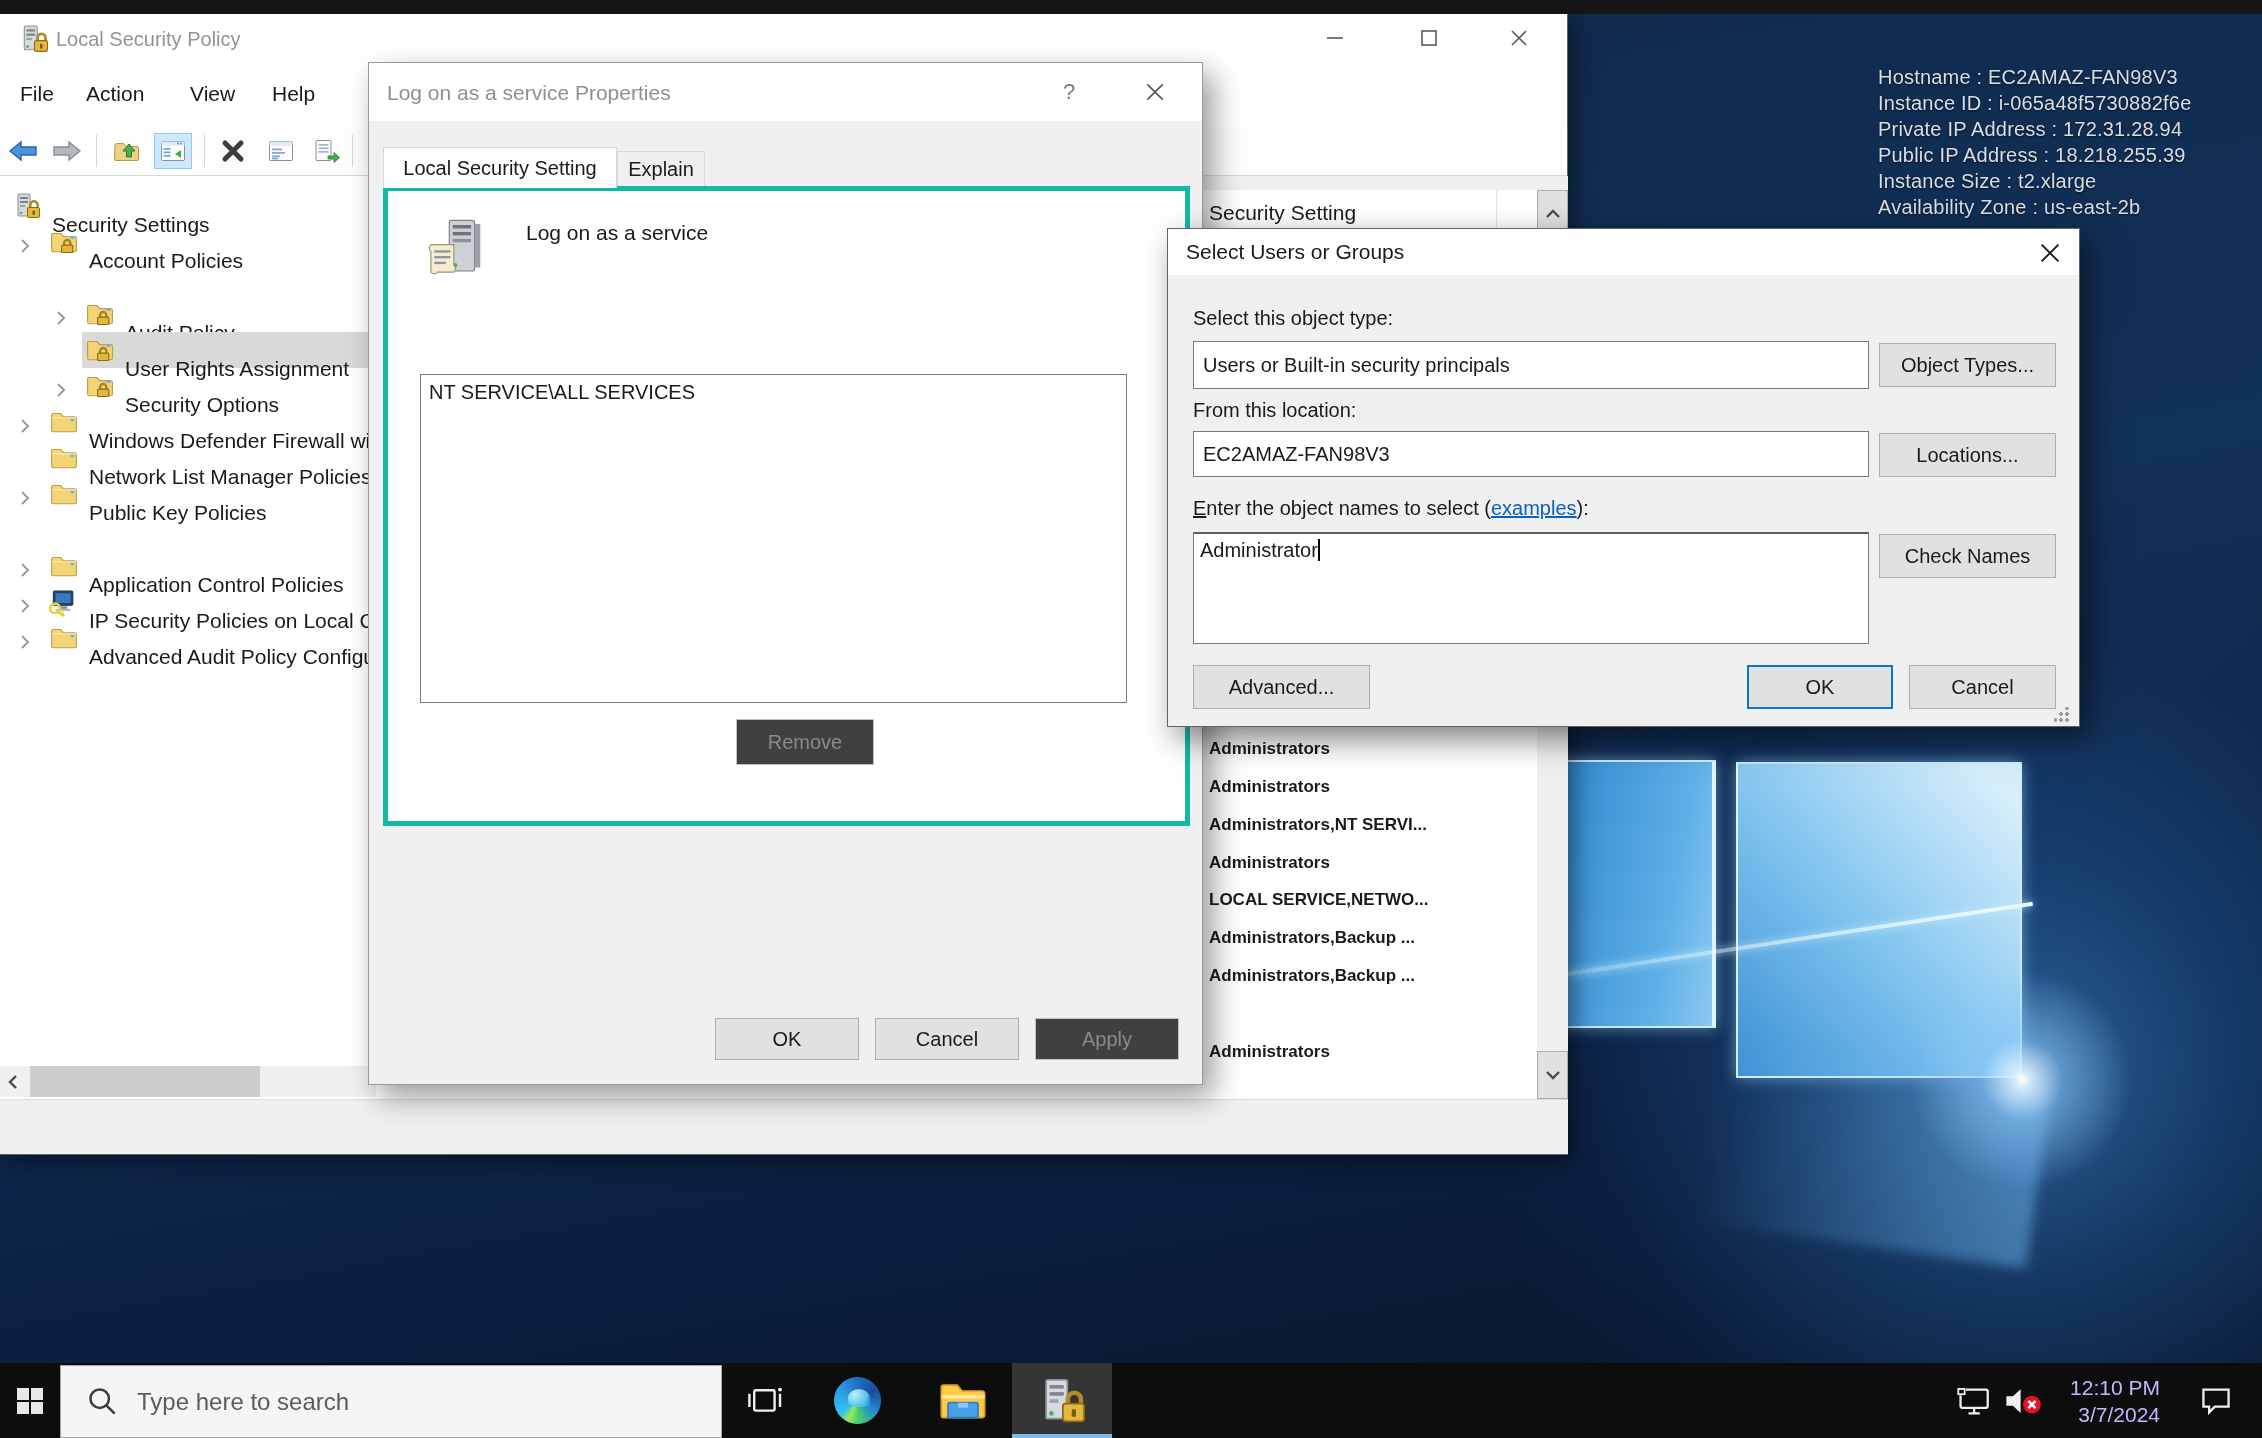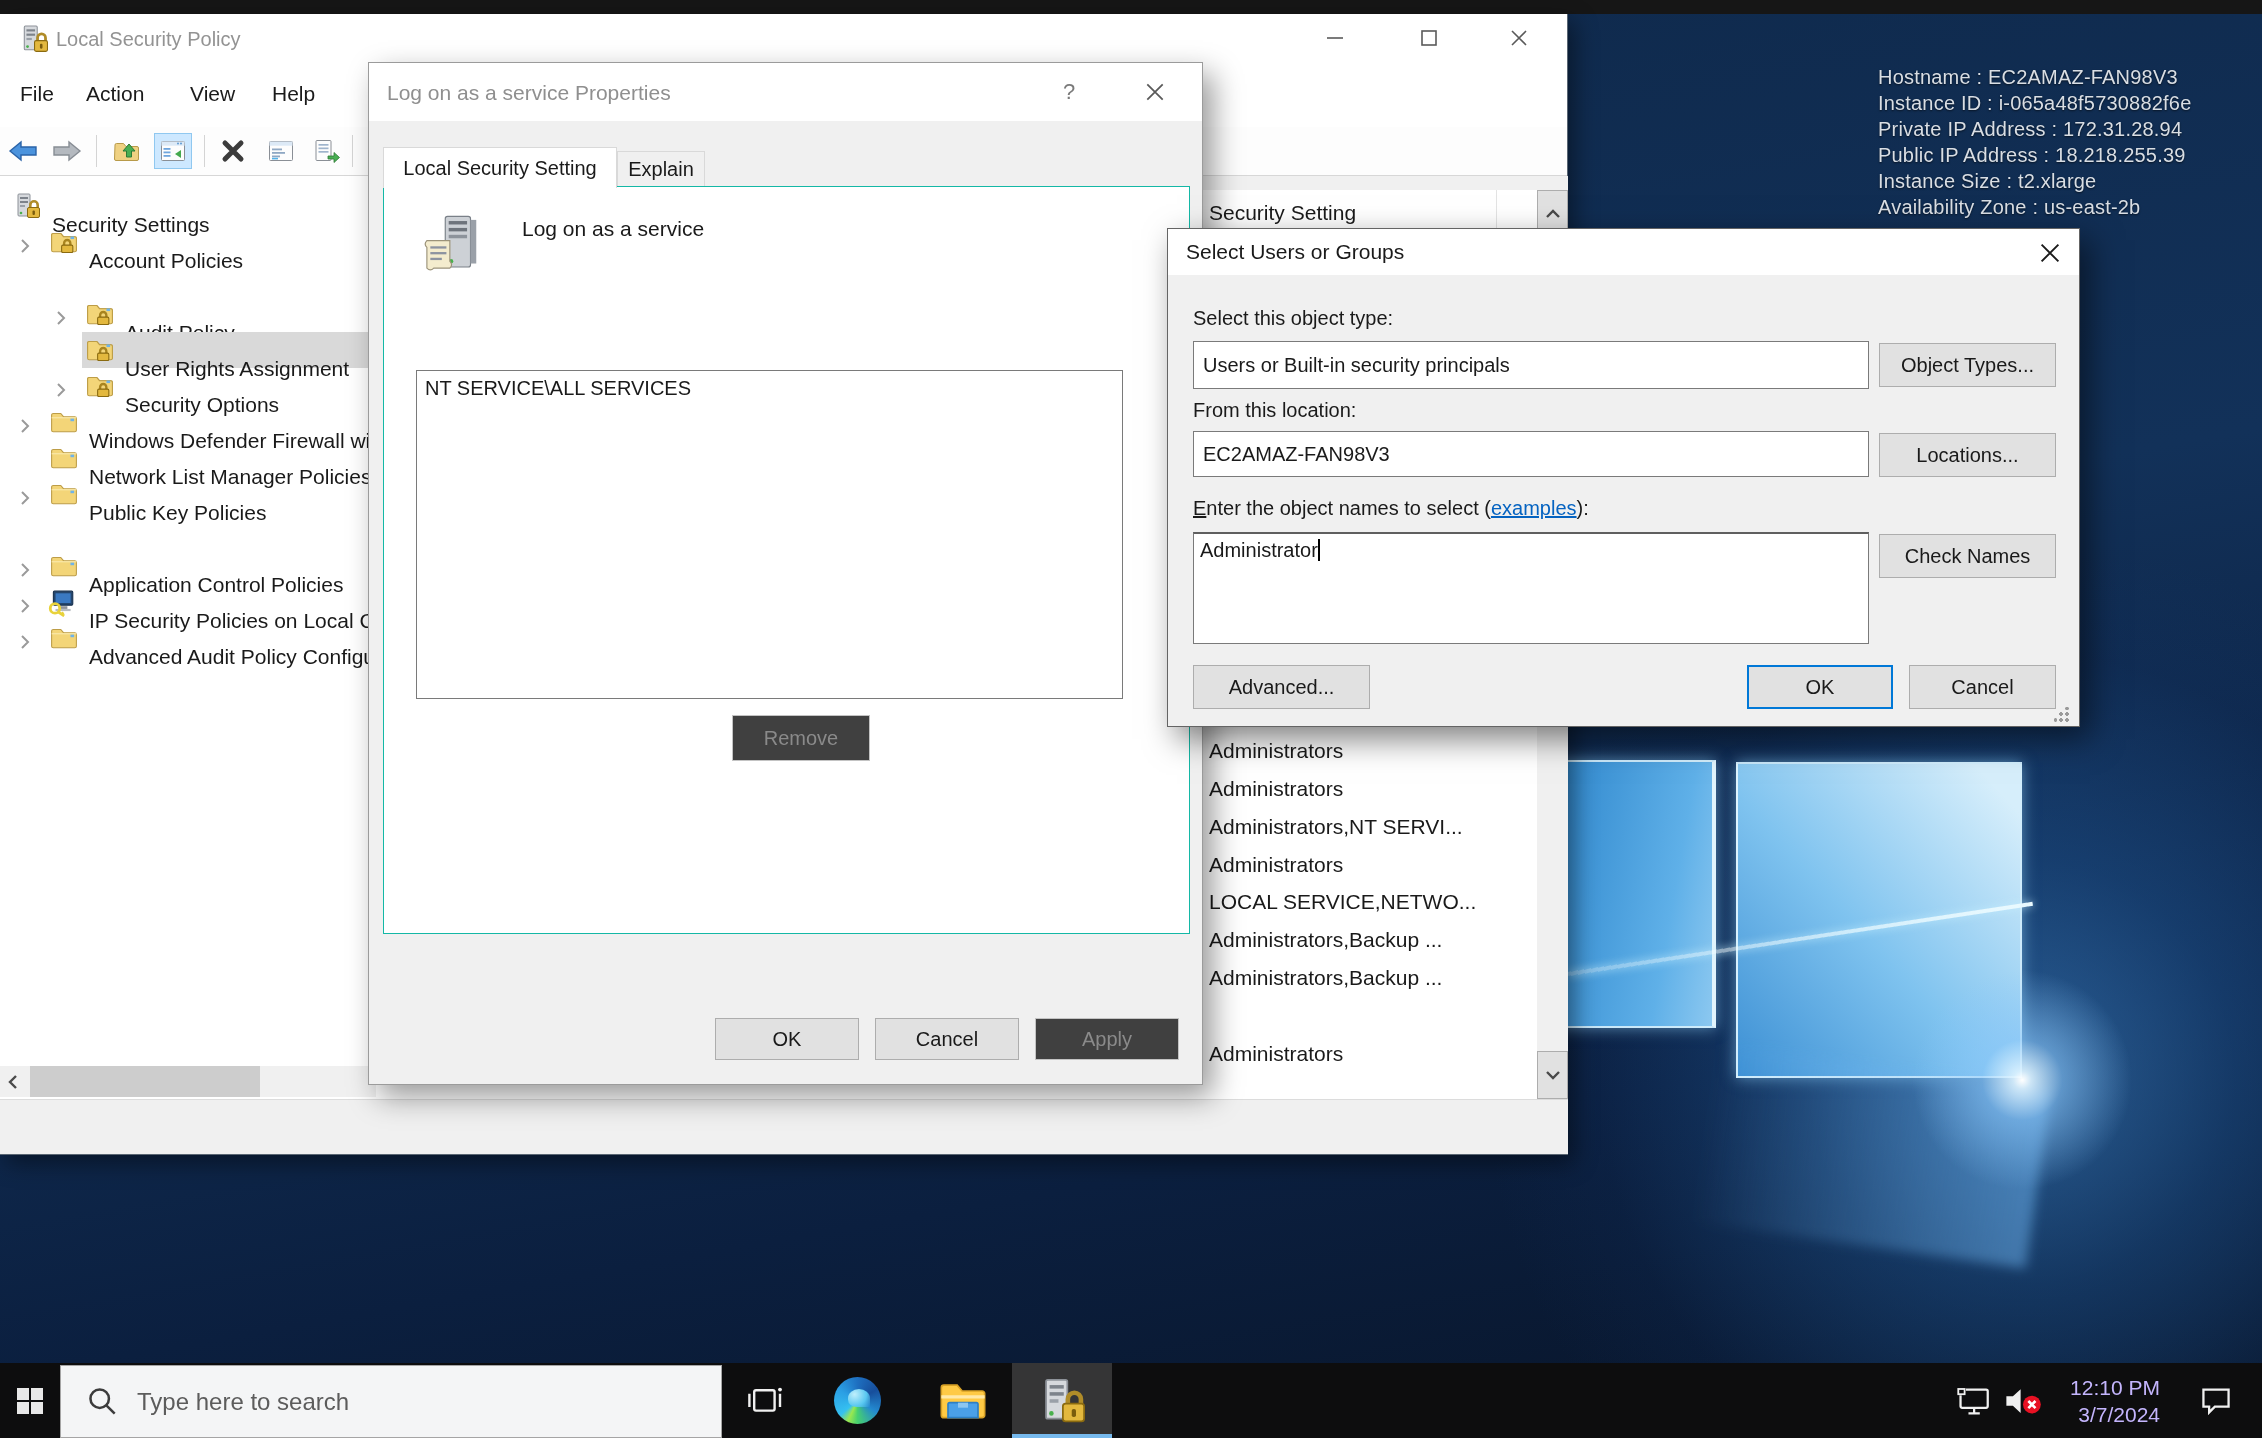--- a/index.html
+++ b/index.html
@@ -53,38 +53,38 @@
   .hscroll { position:absolute; left:0; top:1052px; width:376px; height:31px; background:#f0f0f0; }
   .hscroll .larr { position:absolute; left:0; top:0; width:26px; height:31px; display:flex; align-items:center; justify-content:center; }
   .hscroll .thumb { position:absolute; left:30px; top:0; width:230px; height:31px; background:#cdcdcd; }
 
   
   .list-strip { position:absolute; left:376px; top:162px; width:1192px; height:14px; background:#f0f0f0; }
   .list-header { position:absolute; left:376px; top:176px; width:1161px; height:48px; background:#fff; border-bottom:1px solid #d9d9d9; }
   .lh-cell { position:absolute; left:827px; top:0; width:294px; height:48px; border-right:1px solid #e3e3e3; font-size:21px; color:#1a1a1a; }
   .lh-cell span { position:absolute; left:6px; top:11px; }
   .list-body { position:absolute; left:376px; top:224px; width:1161px; height:861px; background:#fff; }
-  .list-row { position:absolute; left:827px; width:330px; height:38px; font-size:21px; color:#1a1a1a; white-space:nowrap; }
+  .list-row { position:absolute; left:827px; width:330px; height:38px; font-size:17px; color:#1a1a1a; white-space:nowrap;font-weight:bold; }
   .list-row span { position:absolute; left:6px; top:7px; }
   .vscroll { position:absolute; left:1537px; top:176px; width:31px; height:909px; background:#f0f0f0; }
   .vscroll .btn { position:absolute; left:0; width:31px; height:48px; display:flex; align-items:center; justify-content:center; }
   .mmc-status { position:absolute; left:0; top:1085px; width:1568px; height:55px; background:#f0f0f0; border-top:1px solid #dcdcdc; }
 
   
   .props { position:absolute; left:368px; top:62px; width:835px; height:1023px; background:#f0f0f0;
     border:1px solid #9b9b9b; box-shadow:10px 12px 28px rgba(0,0,0,.4); }
   .props-titlebar { position:absolute; left:0; top:0; width:100%; height:58px; background:#fff; }
   .props-title { position:absolute; left:18px; top:18px; font-size:21px; color:#8f8f8f; }
   .props-help { position:absolute; left:682px; top:16px; font-size:22px; color:#7a7a7a; width:36px; text-align:center; }
   .props-close { position:absolute; left:766px; top:12px; width:40px; height:34px; display:flex; align-items:center; justify-content:center; }
   .tabs { position:absolute; left:14px; top:84px; height:40px; }
   .tab { position:absolute; top:4px; height:36px; background:#f0f0f0; border:1px solid #d9d9d9; font-size:20px; color:#1a1a1a;
     display:flex; align-items:center; justify-content:center; }
   .tab.active { top:0; height:41px; background:#fff; border-bottom:none; z-index:2; }
-  .tabpage { position:absolute; left:14px; top:123px; width:807px; height:748px; background:#fff; border:1px solid #14b8a6; }
+  .tabpage { position:absolute; left:14px; top:123px; width:807px; height:640px; background:#fff; border:5px solid #14b8a6; }
   .pol-ico { position:absolute; left:36px; top:26px; }
   .pol-name { position:absolute; left:138px; top:30px; font-size:21px; color:#1a1a1a; }
   .members { position:absolute; left:32px; top:183px; width:707px; height:329px; background:#fff; border:1px solid #7a7a7a;
     font-size:20px; color:#1a1a1a; padding:6px 8px; }
   .btn { background:#e1e1e1; border:1px solid #adadad; font-size:20px; color:#1a1a1a;
     display:flex; align-items:center; justify-content:center; font-family:"Liberation Sans",sans-serif; }
   .btn.disabled { background:#404040; border-color:#c3c3c3; color:#8a8a8a; }
   .props-add { position:absolute; left:32px; top:528px; width:298px; height:46px; }
   .props-remove { position:absolute; left:348px; top:528px; width:138px; height:46px; }
   .props-ok { position:absolute; left:346px; top:955px; width:144px; height:42px; }

